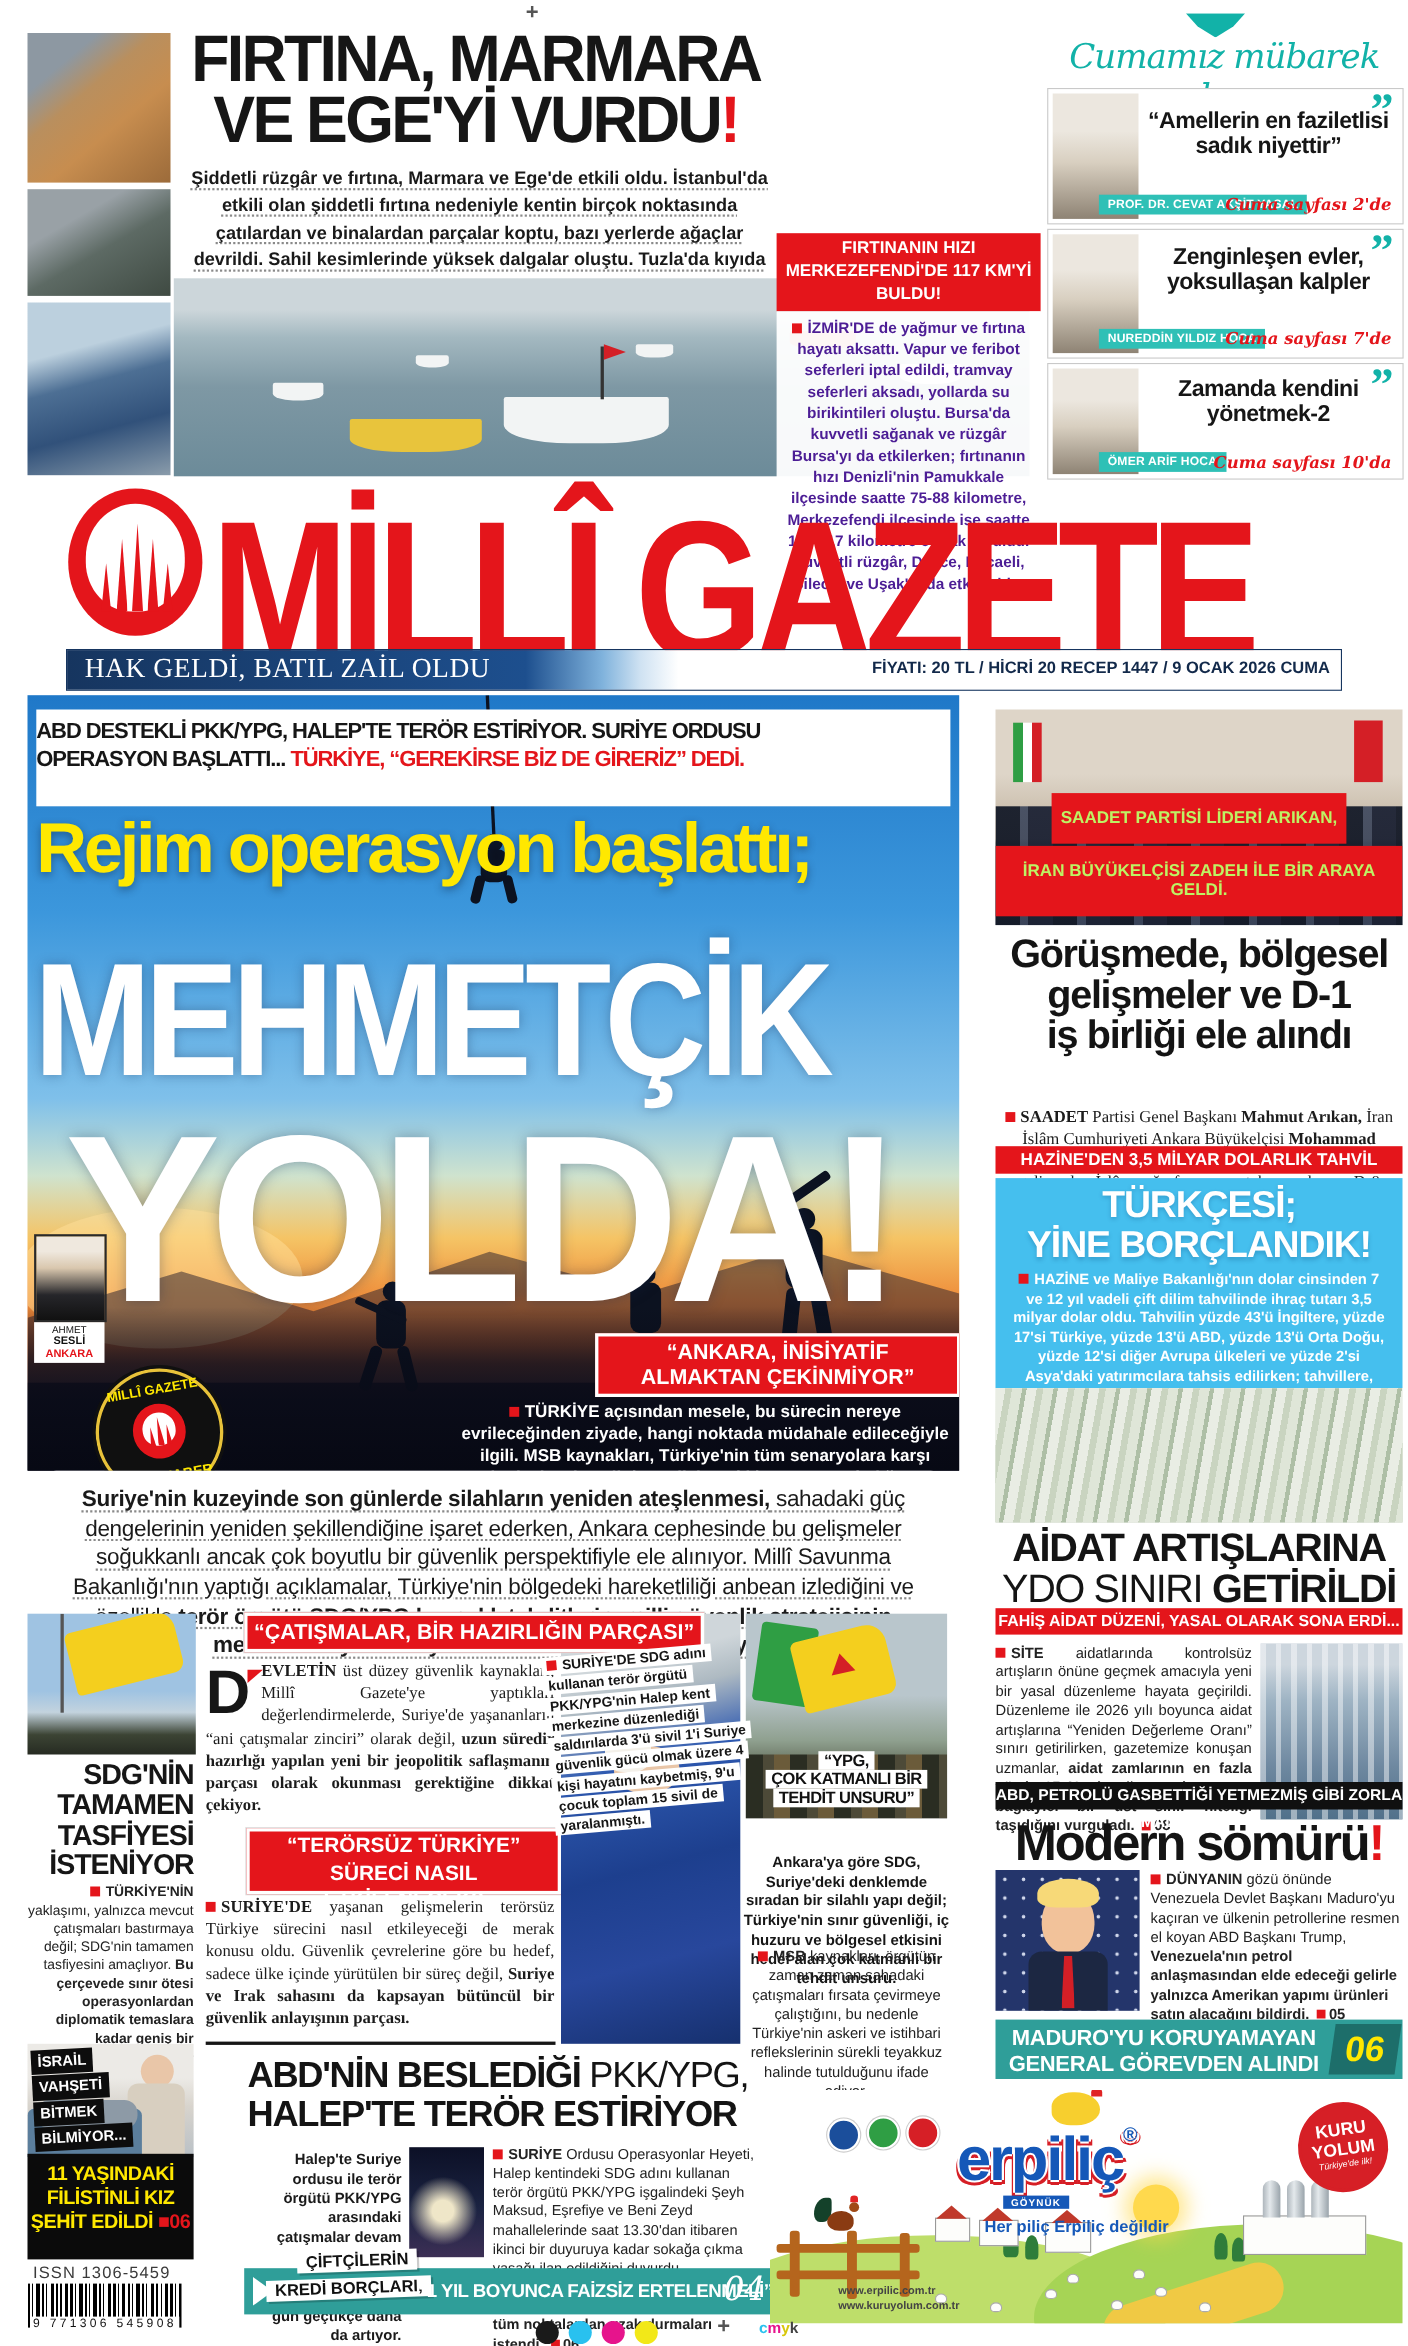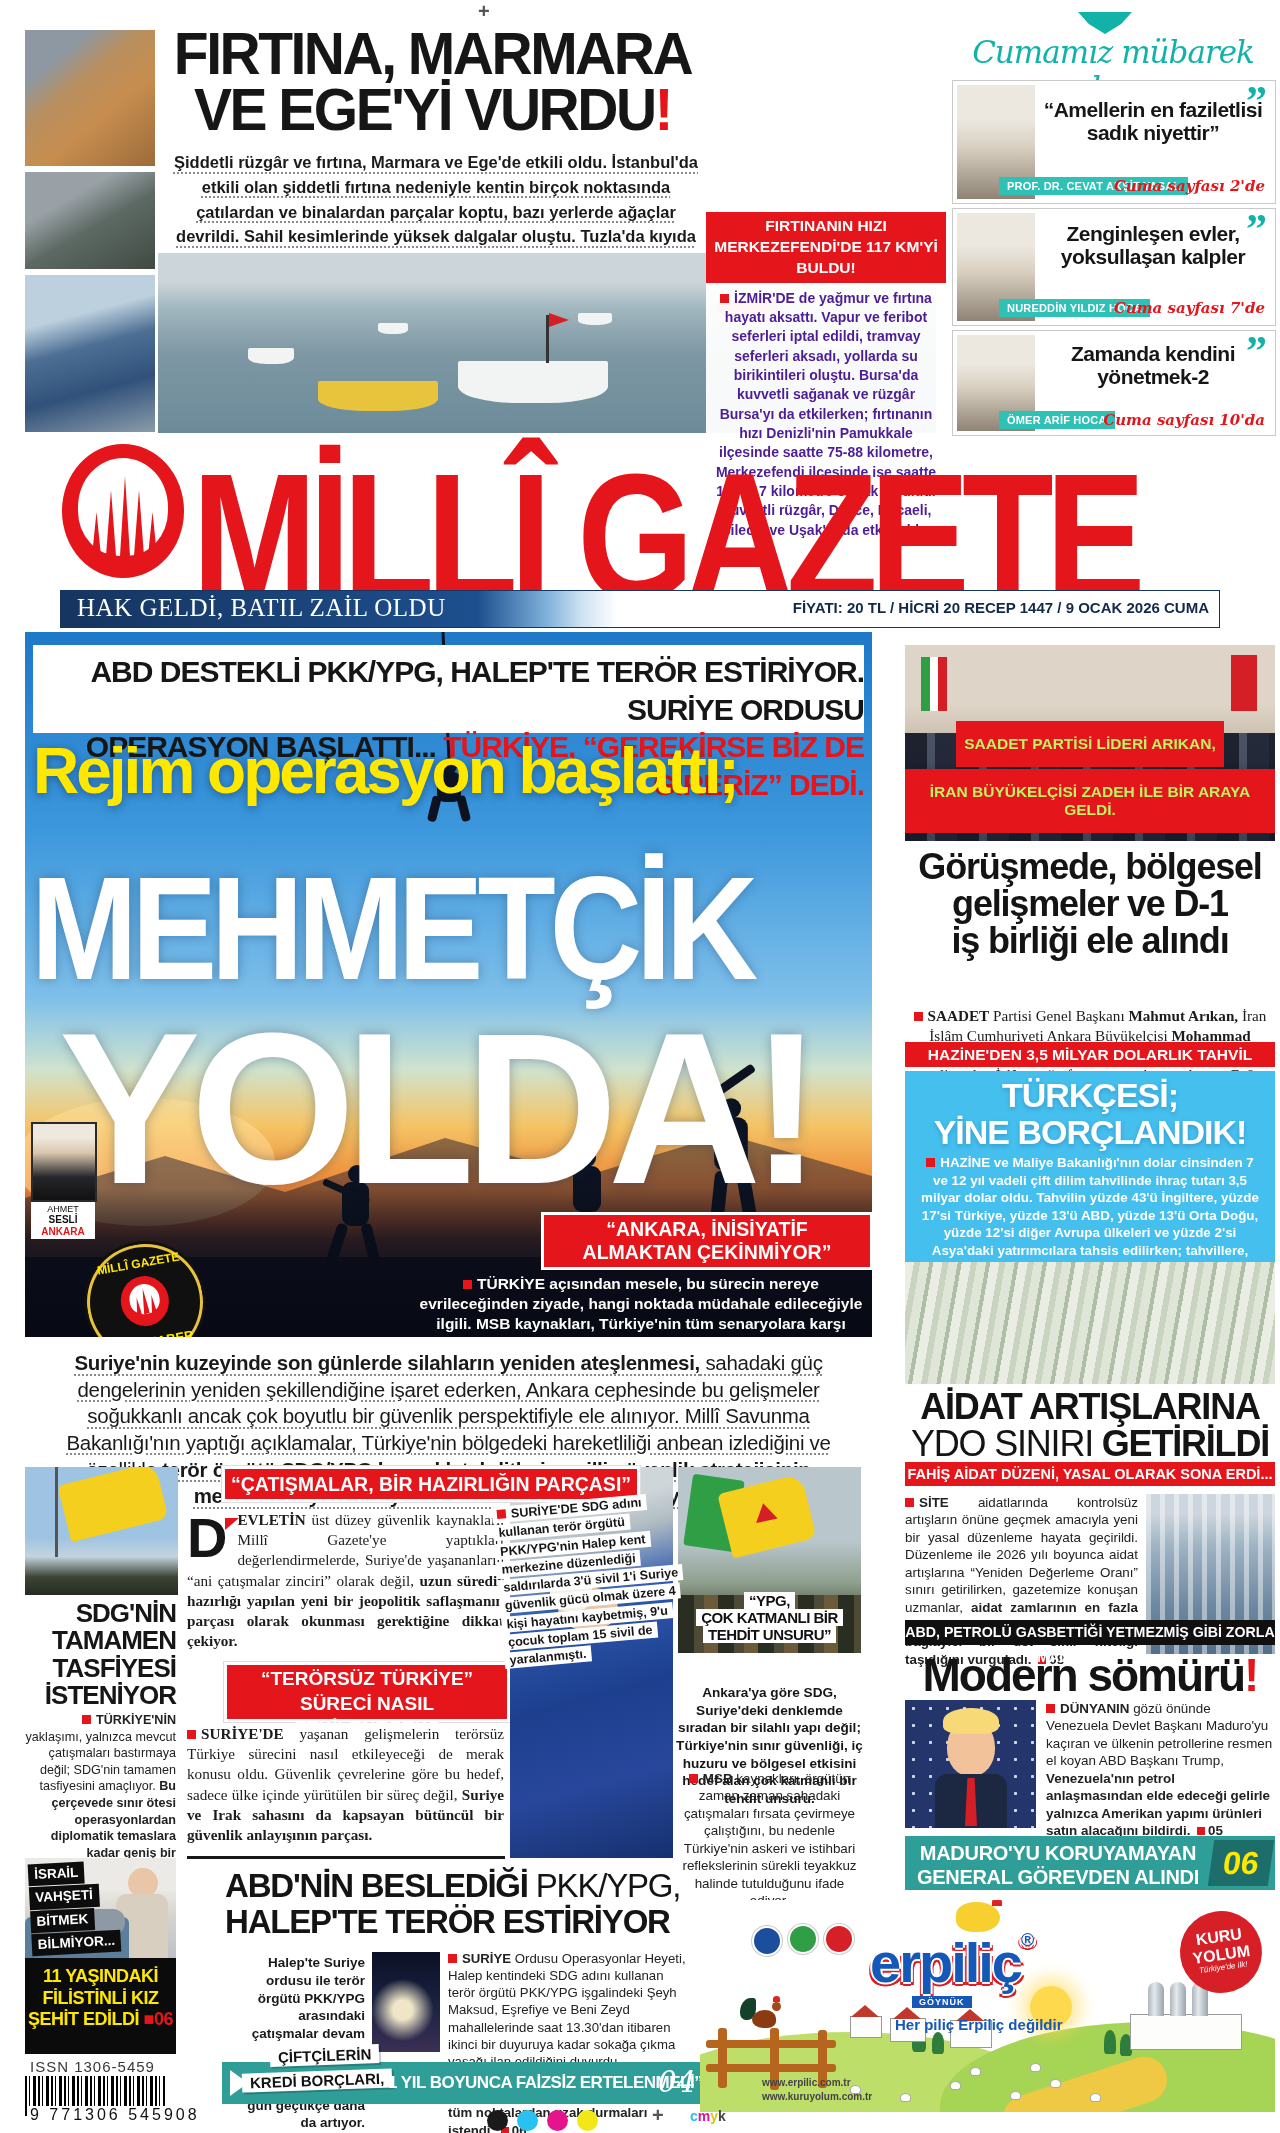--- a/index.html
+++ b/index.html
@@ -42,21 +42,21 @@
   .lg-spike{position:absolute;bottom:0;background:#e4151b;clip-path:polygon(50% 0,100% 100%,0 100%)}
   .mast-title{position:absolute;color:#e4151b;font-weight:bold;font-size:150px;letter-spacing:-8px;
               transform:scaleY(1.2);transform-origin:top left;line-height:1;white-space:nowrap}
   .sloganbar{position:absolute;border:1px solid #16355f;
              background:linear-gradient(90deg,#16355f 0,#1d4f8e 36%,#7fb2dc 42%,#cfe2f2 45%,#fff 48%,#fff 100%)}
   .slogan{position:absolute;left:16px;top:3px;color:#fff;font-family:"Liberation Serif",serif;font-size:25px;letter-spacing:.5px}
   .price{position:absolute;right:10px;top:8px;color:#12294a;font-weight:bold;font-size:15px}
   
   .mainimg{position:absolute;overflow:hidden;
      background:linear-gradient(180deg,#1f78c8 0%,#3c97dc 28%,#7fc0ea 52%,#cfe3ce 62%,#f5c465 70%,#ee8c3a 78%,#b35b28 84%,#27293f 91%,#0c0f1e 100%)}
-  .kicker{position:absolute;background:#fff;text-align:right;font-weight:bold;font-size:30px;
+  .kicker{position:absolute;background:#fff;text-align:left;font-weight:bold;font-size:20px;
           letter-spacing:-1px;line-height:1.25;padding-top:8px;color:#161616}
   .redtx{color:#e4151b}
   .head-yel{position:absolute;color:#ffe800;font-weight:bold;font-size:64px;letter-spacing:-3px;white-space:nowrap;
             text-shadow:0 2px 8px rgba(10,30,60,.45)}
   .head-wh1{position:absolute;color:#fff;font-weight:bold;font-size:128px;letter-spacing:-6px;white-space:nowrap;
             transform:scaleY(1.14);transform-origin:top left;text-shadow:0 0 10px rgba(20,40,80,.35)}
   .head-wh2{position:absolute;color:#fff;font-weight:bold;font-size:212px;letter-spacing:-10px;white-space:nowrap;
             transform:scaleY(1.02);transform-origin:top left;text-shadow:0 0 12px rgba(20,40,80,.35)}
   .byline{position:absolute;width:64px;text-align:center}
   .byphoto{width:62px;height:76px;border:2px solid #2a2a2a;background:linear-gradient(180deg,#efe8de 0 18%,#d9c7ae 38%,#26262a 70%,#111 100%)}
@@ -125,21 +125,21 @@
               color:#ffe800;font-weight:bold;font-size:32px;text-align:center;line-height:46px}
   
   .israph{background:linear-gradient(180deg,#eceae6 0 30%,#d8d4cd 55%,#b9c0c6 100%)}
   .isr-label{position:absolute;transform:rotate(-3deg);font-weight:bold;font-size:13.5px;color:#fff;line-height:1.5}
   .isr-label span{background:#0d0d0d;padding:1px 6px;display:inline-block;margin-bottom:1px}
   .isr-panel{position:absolute;background:#0b0b0b;color:#ffe800;font-weight:bold;text-align:center;
              font-size:18px;line-height:1.2;letter-spacing:-.5px;padding-top:8px}
   .isr-pg{color:#e4151b}
   .issn{position:absolute;color:#3a3a3a;font-size:15px;letter-spacing:1px}
   .barcode{position:absolute;background:repeating-linear-gradient(90deg,#000 0 2px,#fff 2px 4px,#000 4px 5px,#fff 5px 8px,#000 8px 11px,#fff 11px 13px)}
-  .bcdigits{position:absolute;font-size:16px;letter-spacing:3px;color:#111;background:#fff;padding:0 2px}
+  .bcdigits{position:absolute;font-size:11px;letter-spacing:3px;color:#111;background:#fff;padding:0 2px}
   .halep-h{position:absolute;font-weight:bold;font-size:33px;letter-spacing:-1.2px;line-height:1.08;color:#141414}
   .halep-h .lt{font-weight:normal}
   .halep-deck{position:absolute;text-align:right;font-weight:bold;font-size:13.5px;line-height:1.32;color:#1a1a1a}
   .nightph{background:linear-gradient(180deg,#0c1026,#1b2342 55%,#3c2f55 100%)}
   .nightph::after{content:"";position:absolute;inset:0;background:radial-gradient(circle at 45% 58%,#efe6c8 0 14%,rgba(239,230,200,0) 45%)}
   .halep-body{position:absolute;font-size:13.2px;line-height:1.3;color:#222}
   .ciftci{position:absolute;background:#2f9e99}
   .play{position:absolute;left:8px;top:8px;border-left:18px solid #fff;border-top:13px solid transparent;border-bottom:13px solid transparent}
   .chip{position:absolute;background:#fff;color:#111;font-weight:bold;font-size:15px;padding:1px 8px;
         transform:rotate(-2deg);box-shadow:2px 2px 0 rgba(0,0,0,.2);white-space:nowrap}

